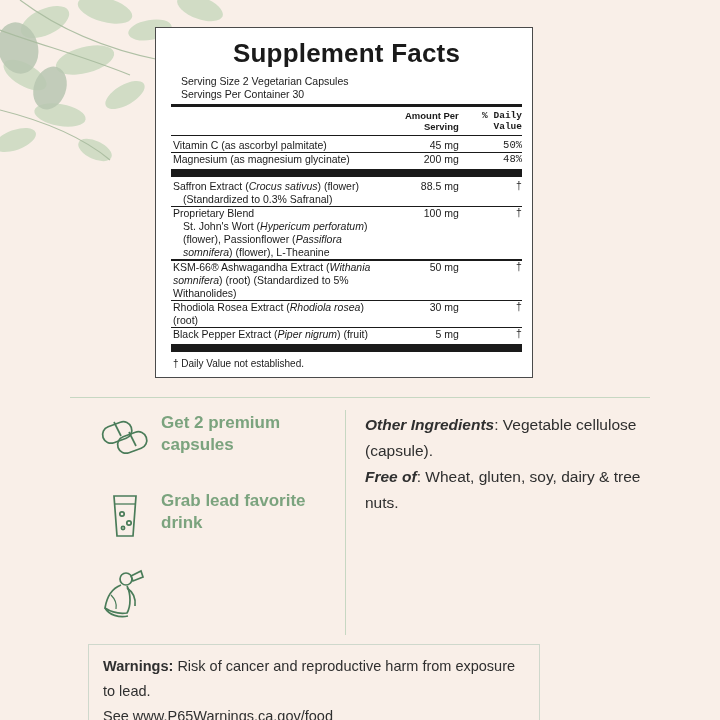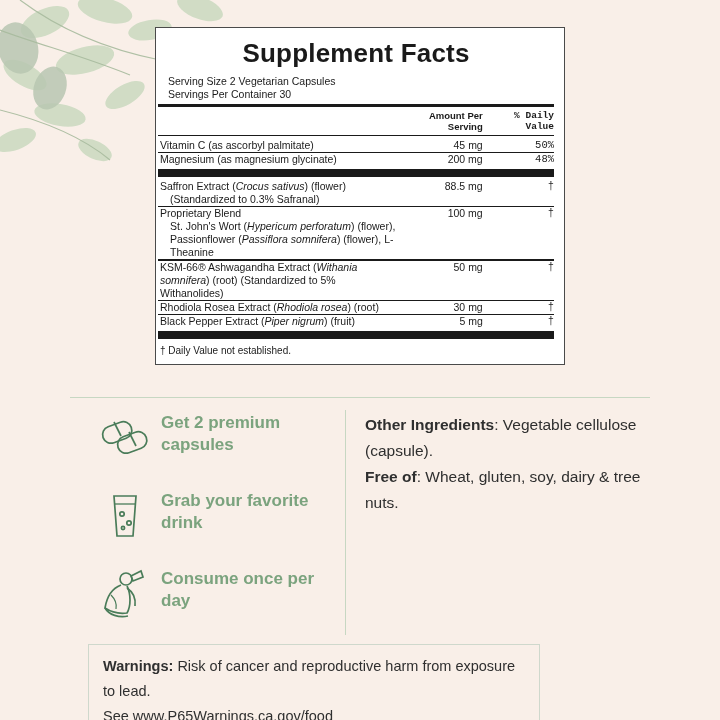--- a/index.html
+++ b/index.html
@@ -23,25 +23,25 @@
     width: 330px;
     height: 190px;
     pointer-events: none;
   }
 
   
   .sf-panel {
     position: absolute;
     left: 155px;
     top: 27px;
-    width: 410px;
+    width: 378px;
     background: #ffffff;
     border: 1px solid #4a4a4a;
     box-sizing: border-box;
-    padding: 8px 10px 6px 2px;
+    padding: 8px 10px 6px 15px;
     color: #1a1a1a;
   }
   .sf-title {
     font-size: 26px;
     font-weight: bold;
     text-align: center;
     letter-spacing: 0.2px;
     margin: 2px 0 6px 0;
     font-family: "Liberation Sans", sans-serif;
   }
@@ -137,21 +137,21 @@
   
   .rightcol {
     position: absolute;
     left: 365px;
     top: 412px;
     width: 285px;
     color: #2f2f2f;
     font-size: 15.5px;
     line-height: 26px;
   }
-  .rightcol b { font-weight: bold; }
+  .rightcol b { font-weight: bold; font-style: italic; }
   .block-free { }
 
   
   .warn-box {
     position: absolute;
     left: 88px;
     top: 644px;
     width: 452px;
     border: 1px solid #cfd8cc;
     box-sizing: border-box;
@@ -321,35 +321,34 @@
   <div class="howto-item">
     <div class="howto-icon">
       <svg width="44" height="52" viewBox="0 0 44 52" fill="none" stroke="#4a7c59" stroke-width="1.7">
         <path d="M11 6 H33 L30 46 H14 Z"></path>
         <path d="M11.6 14 H32.4" stroke-width="1.3"></path>
         <circle cx="19" cy="24" r="2.2"></circle>
         <circle cx="26" cy="33" r="2.2"></circle>
         <circle cx="20" cy="38" r="1.6"></circle>
       </svg>
     </div>
-    <div class="howto-text">Grab your favorite drink</div>
+    <div class="howto-text">Grab lead favorite drink</div>
   </div>
 
   <div class="howto-item">
     <div class="howto-icon">
       <svg width="56" height="54" viewBox="0 0 56 54" fill="none" stroke="#4a7c59" stroke-width="1.7">
         <circle cx="29" cy="11" r="6"></circle>
         <path d="M34 8 L44 3 L46 9 L36 13 Z"></path>
         <path d="M24 17 C 16 20, 10 28, 8 40 C 14 44, 22 46, 30 45 C 34 38, 34 26, 30 18"></path>
         <path d="M8 40 C 12 47, 22 50, 31 48"></path>
         <path d="M30 20 C 36 24, 39 30, 38 38"></path>
         <path d="M14 27 C 18 31, 20 36, 19 41" stroke-width="1.2"></path>
       </svg>
     </div>
-    <div class="howto-text">Consume once per day</div>
   </div>
 
 </div>
 
 <div class="rightcol">
   <div>
     <b>Other Ingredients</b><span>: </span><span>Vegetable cellulose (capsule).</span>
   </div>
   <div class="block-free">
     <b>Free of</b><span>: </span><span>Wheat, gluten, soy, dairy &amp; tree nuts.</span>

